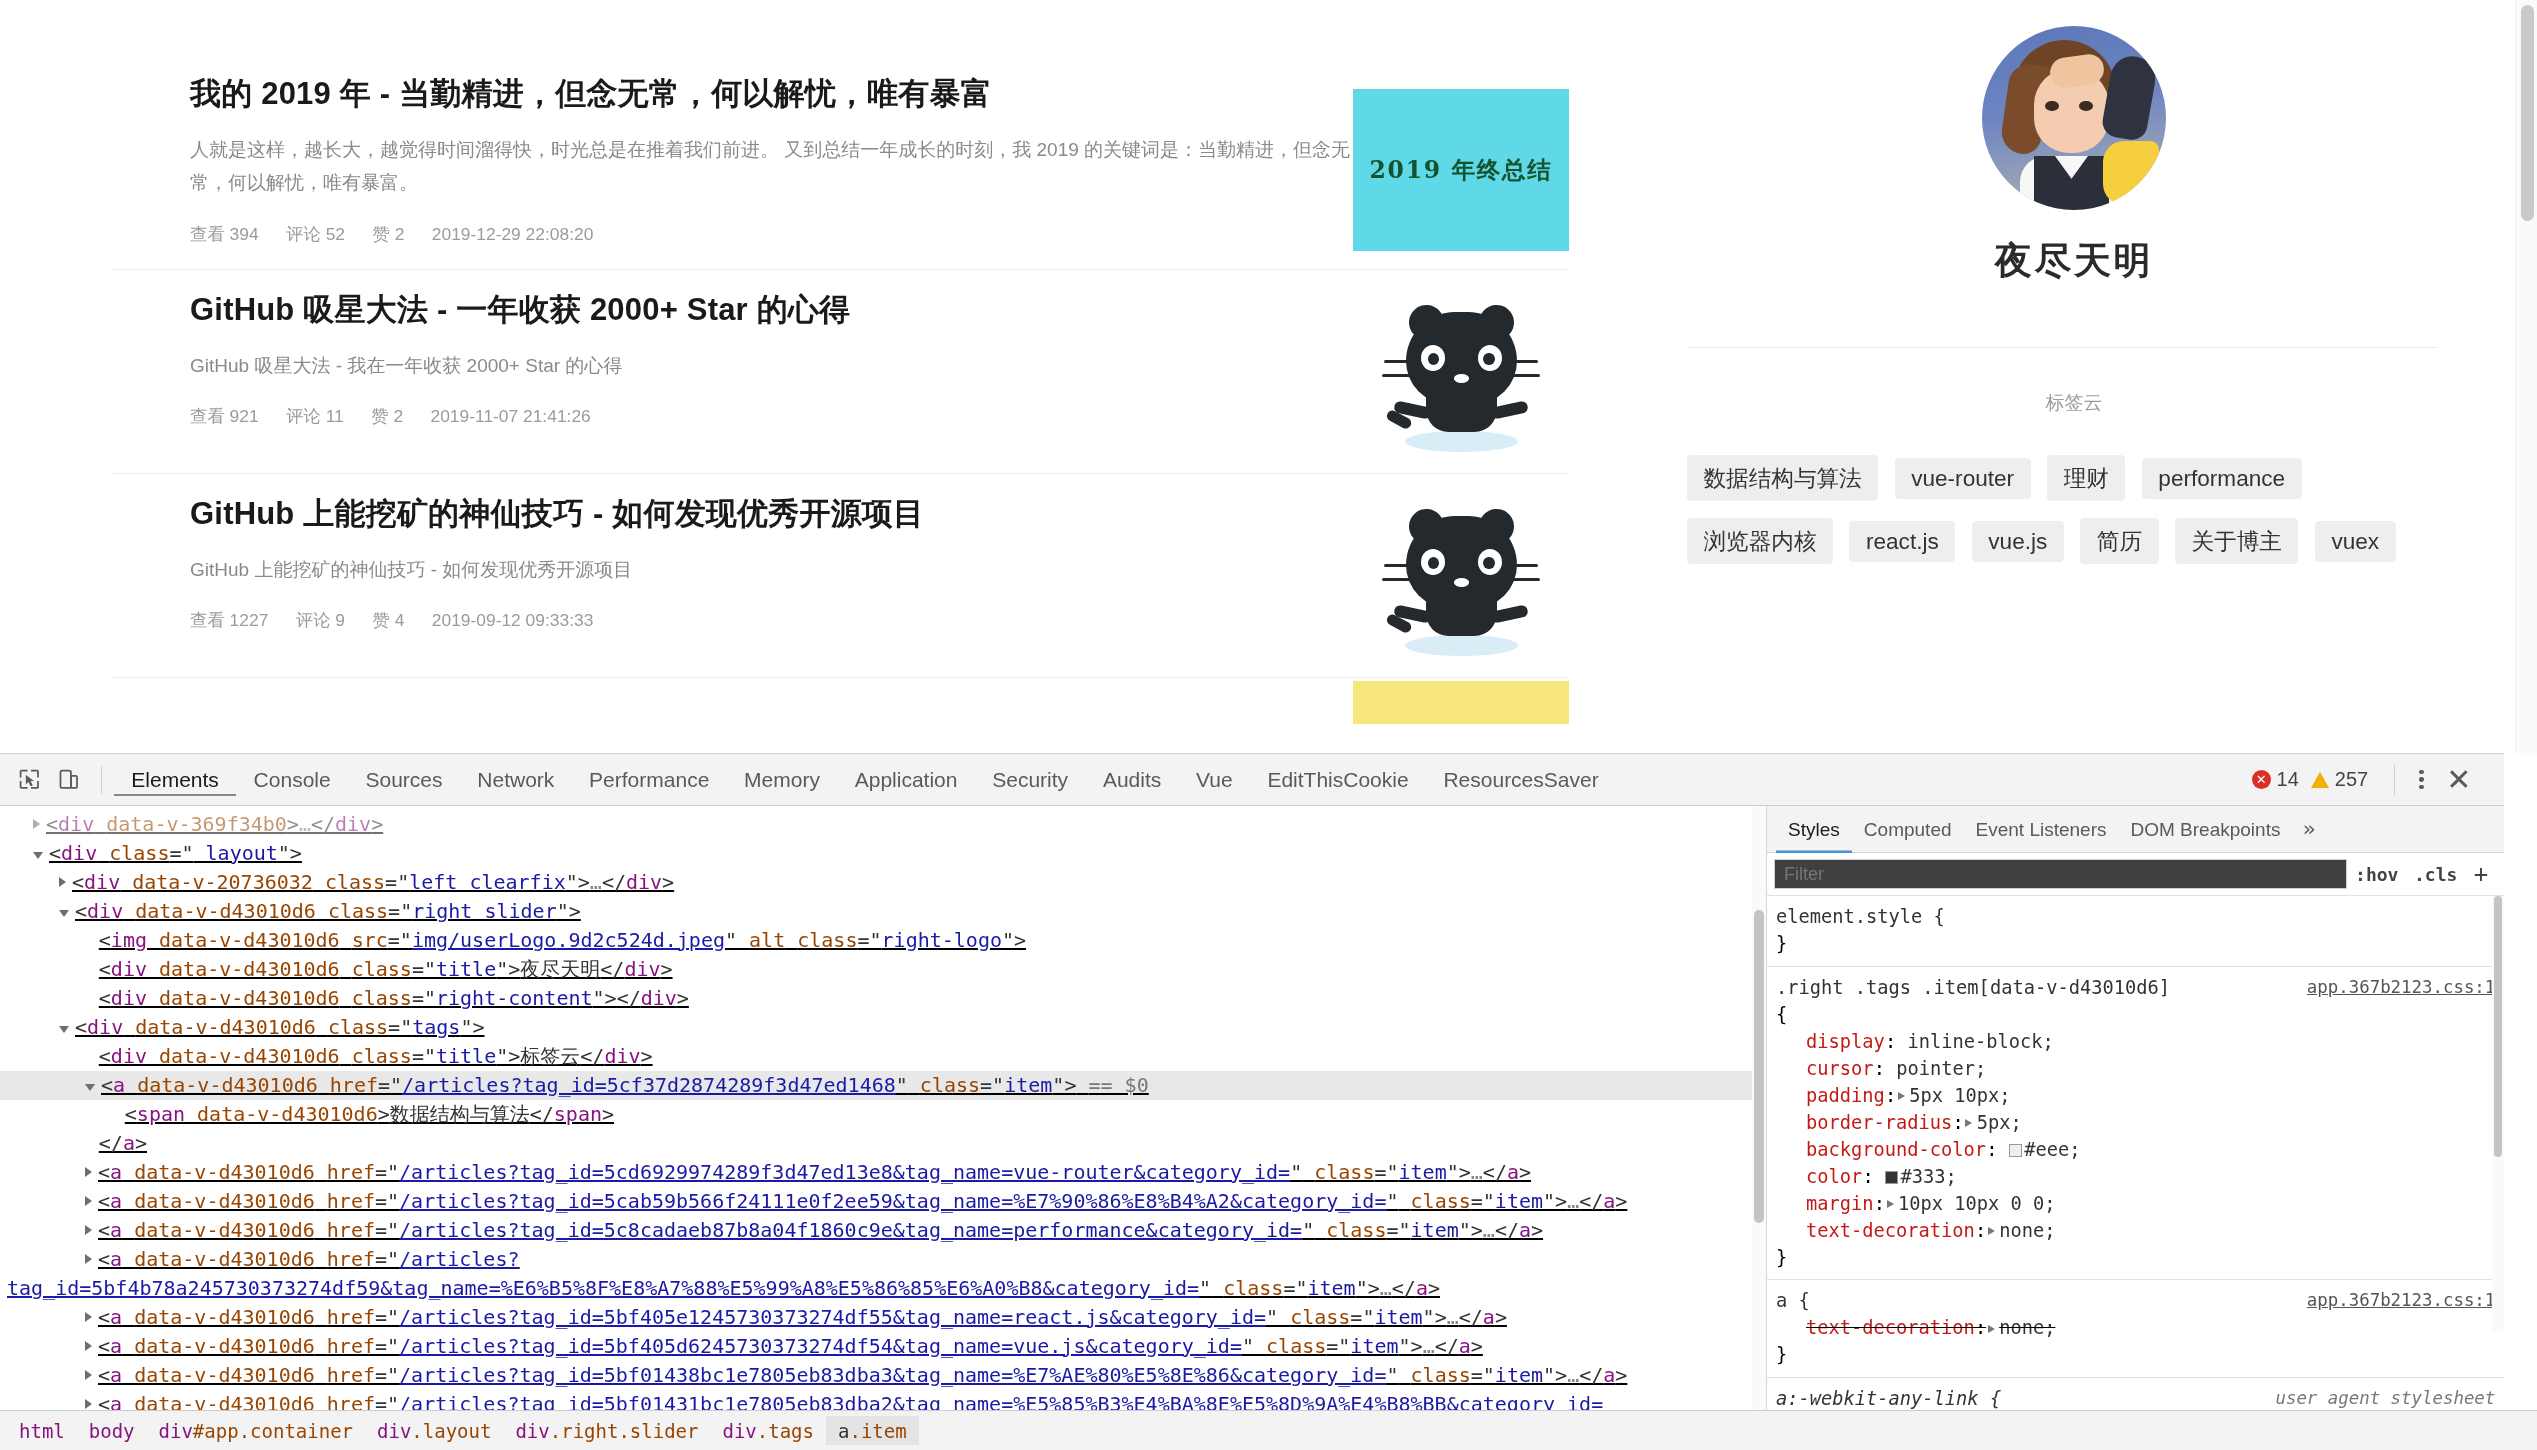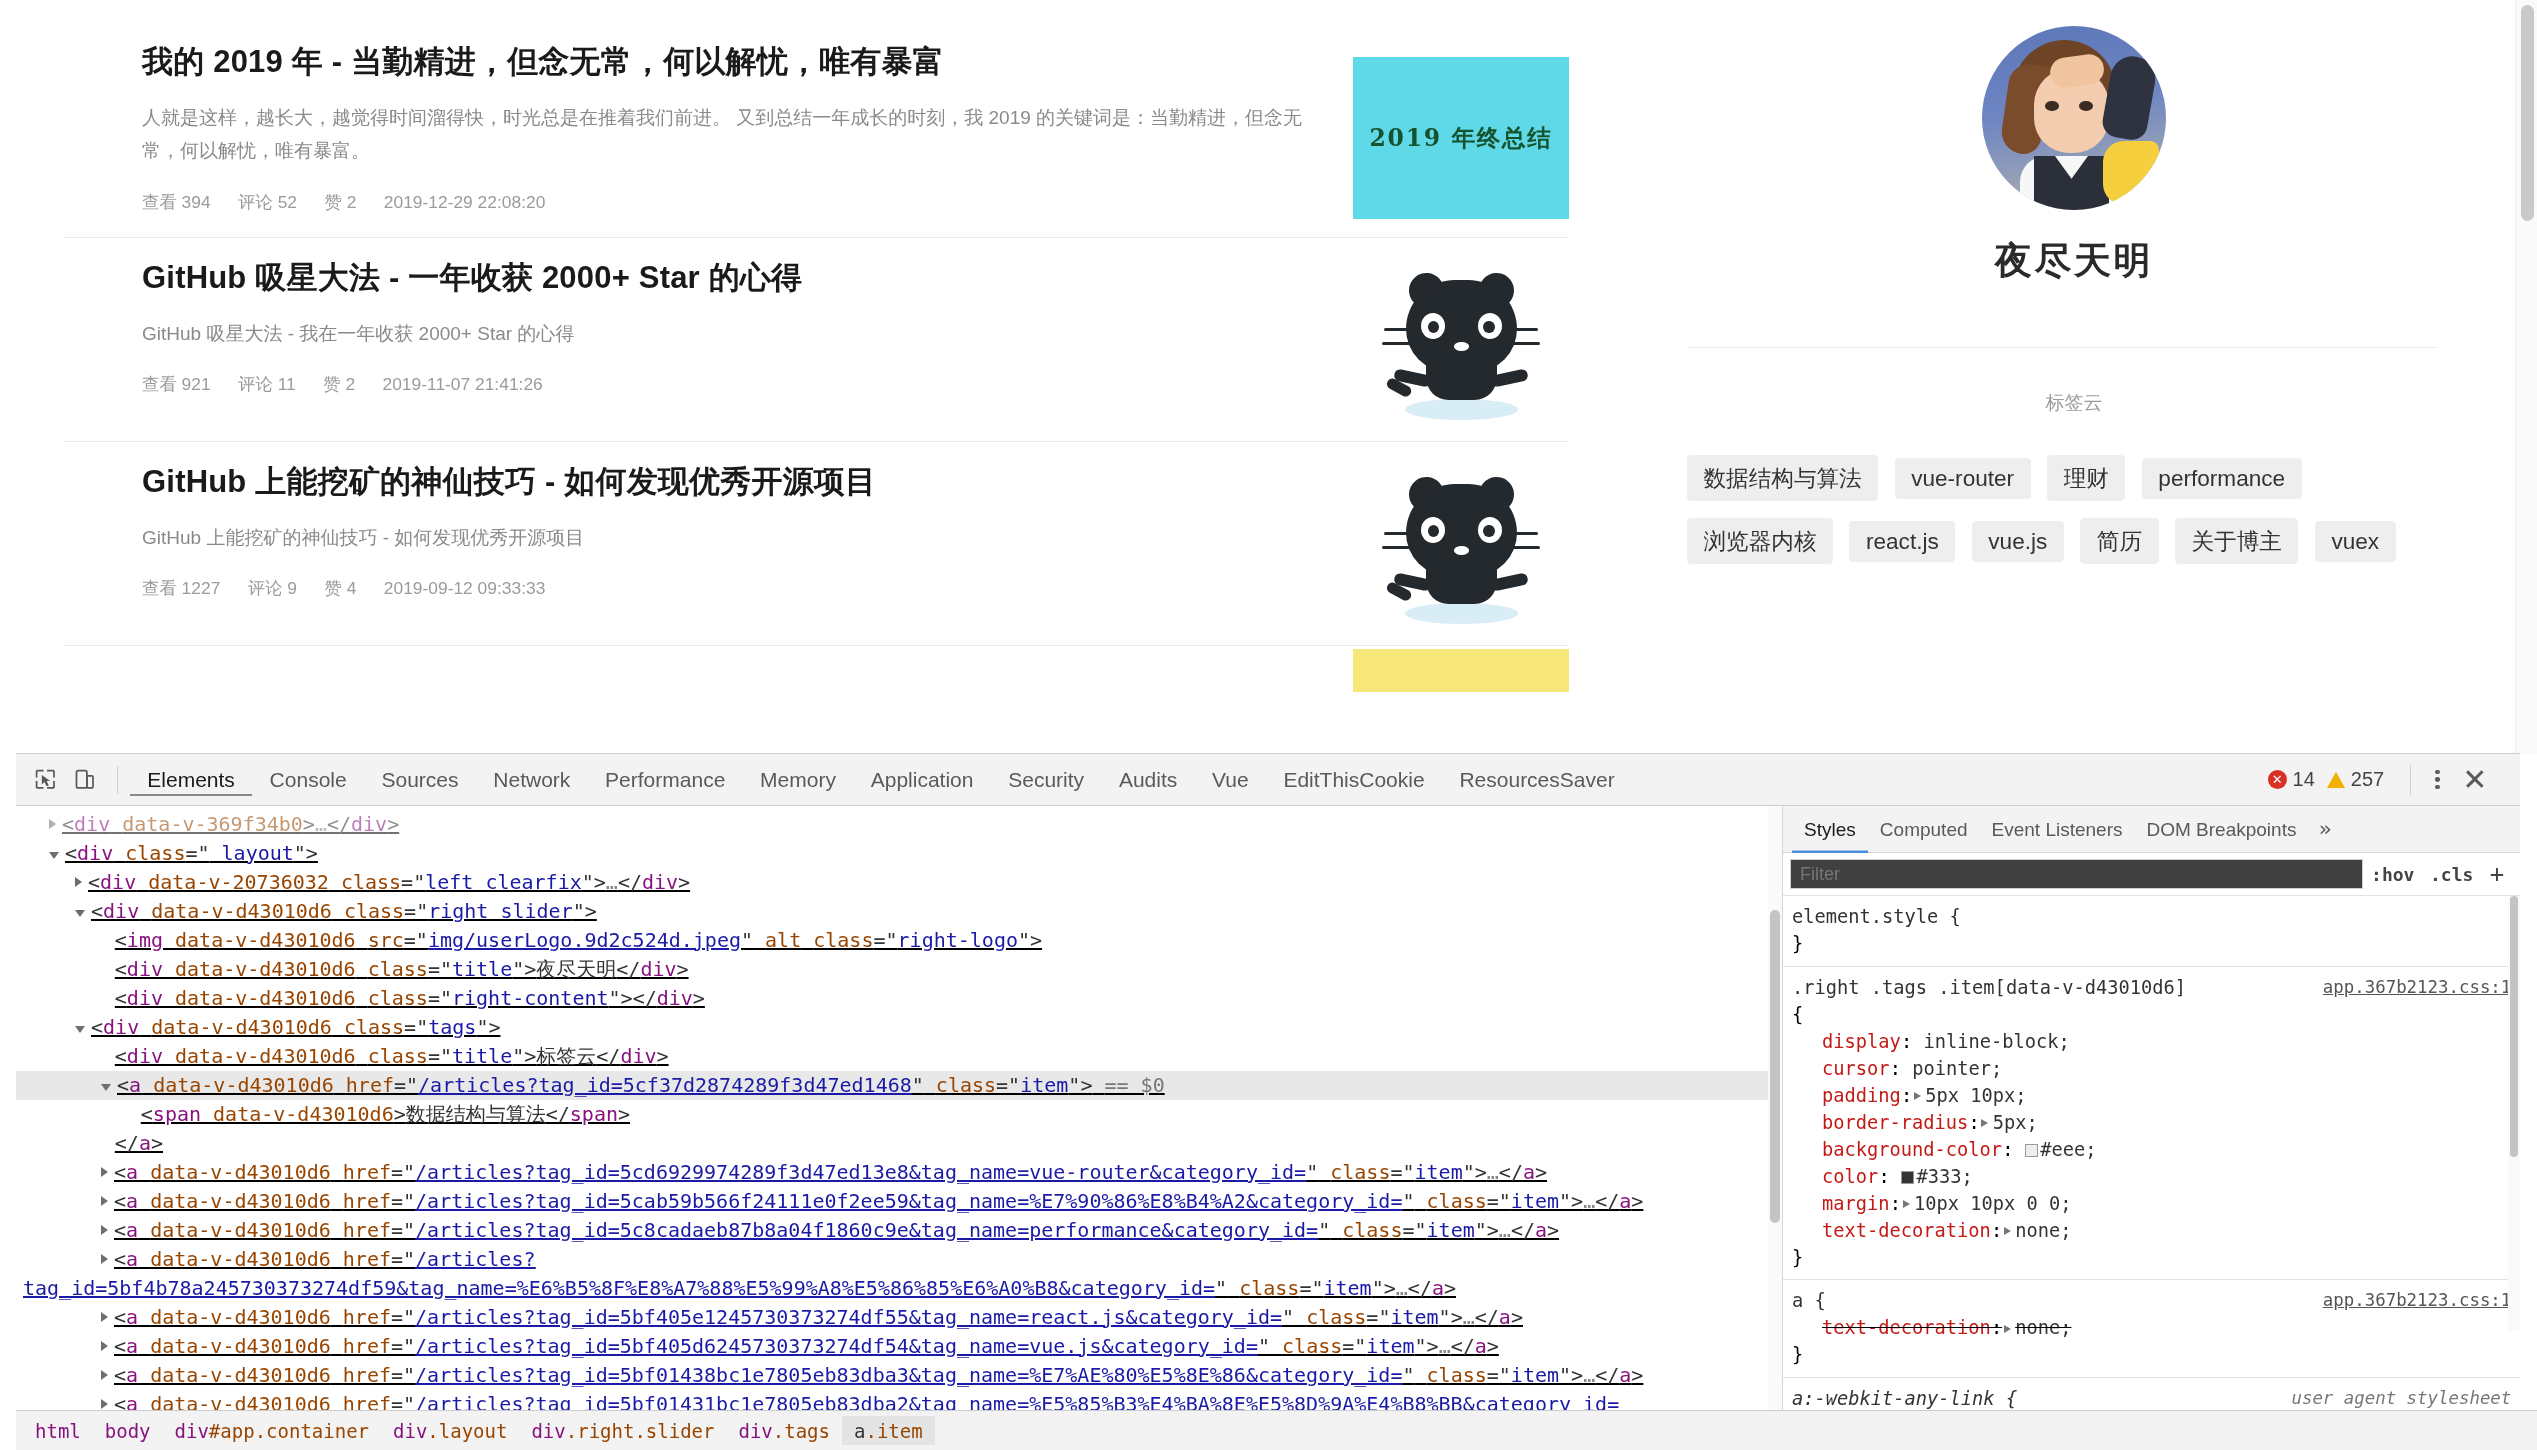--- a/index.html
+++ b/index.html
@@ -20,21 +20,21 @@
   #page-scroll-track {
     position:absolute; right:0; top:0; width:22.6px; height:753px;
     background:#fafafa; border-left:0.9px solid #eee;
   }
   #page-scroll-thumb {
     position:absolute; right:4.3px; top:5.2px; width:13px; height:216px;
     background:#c9c9c9; border-radius:7px;
   }
 
   .layout { display:flex; width: 2515px; }
-  .left-col { width: 1652px; padding-left: 64px; padding-top: 26px; }
+  .left-col { width: 1652px; padding-left: 112px; padding-top: 26px; margin-top: 32px; }
   .right-col { width: 809px; padding-top: 26px; }
 
   .article {
     position: relative;
     border-bottom: 0.9px solid #ececec;
     padding: 21px 0 22.6px 78px;
     margin-right: 83px;
     min-height: 204px;
   }
   .article:first-child { padding-top: 17.4px; }
@@ -118,21 +118,21 @@
   .tag-item {
     display:inline-block; cursor:pointer;
     padding: 7.8px 16.5px; border-radius: 4.3px;
     background:#eeeeee; color:#333333;
     margin: 16.5px 16.5px 0 0;
     font-size: 22.6px; text-decoration:none;
   }
 
   
   #devtools {
-    position:absolute; left:16px; top:753px; width:2504px; height:697px;
+    position:absolute; left:0; top:753px; width:2504px; height:697px;
     background:#f3f3f3; border-top:0.9px solid #cfcfcf;
     font-family: "DejaVu Sans Mono", monospace;
   }
   .dt-toolbar {
     height:52px; display:flex; align-items:center;
     background:#f3f3f3; border-bottom:0.9px solid #cdcdcd;
     padding: 0 12px;
   }
   .dt-icon-btn {
     width:35px; height:35px; display:flex; align-items:center; justify-content:center;

